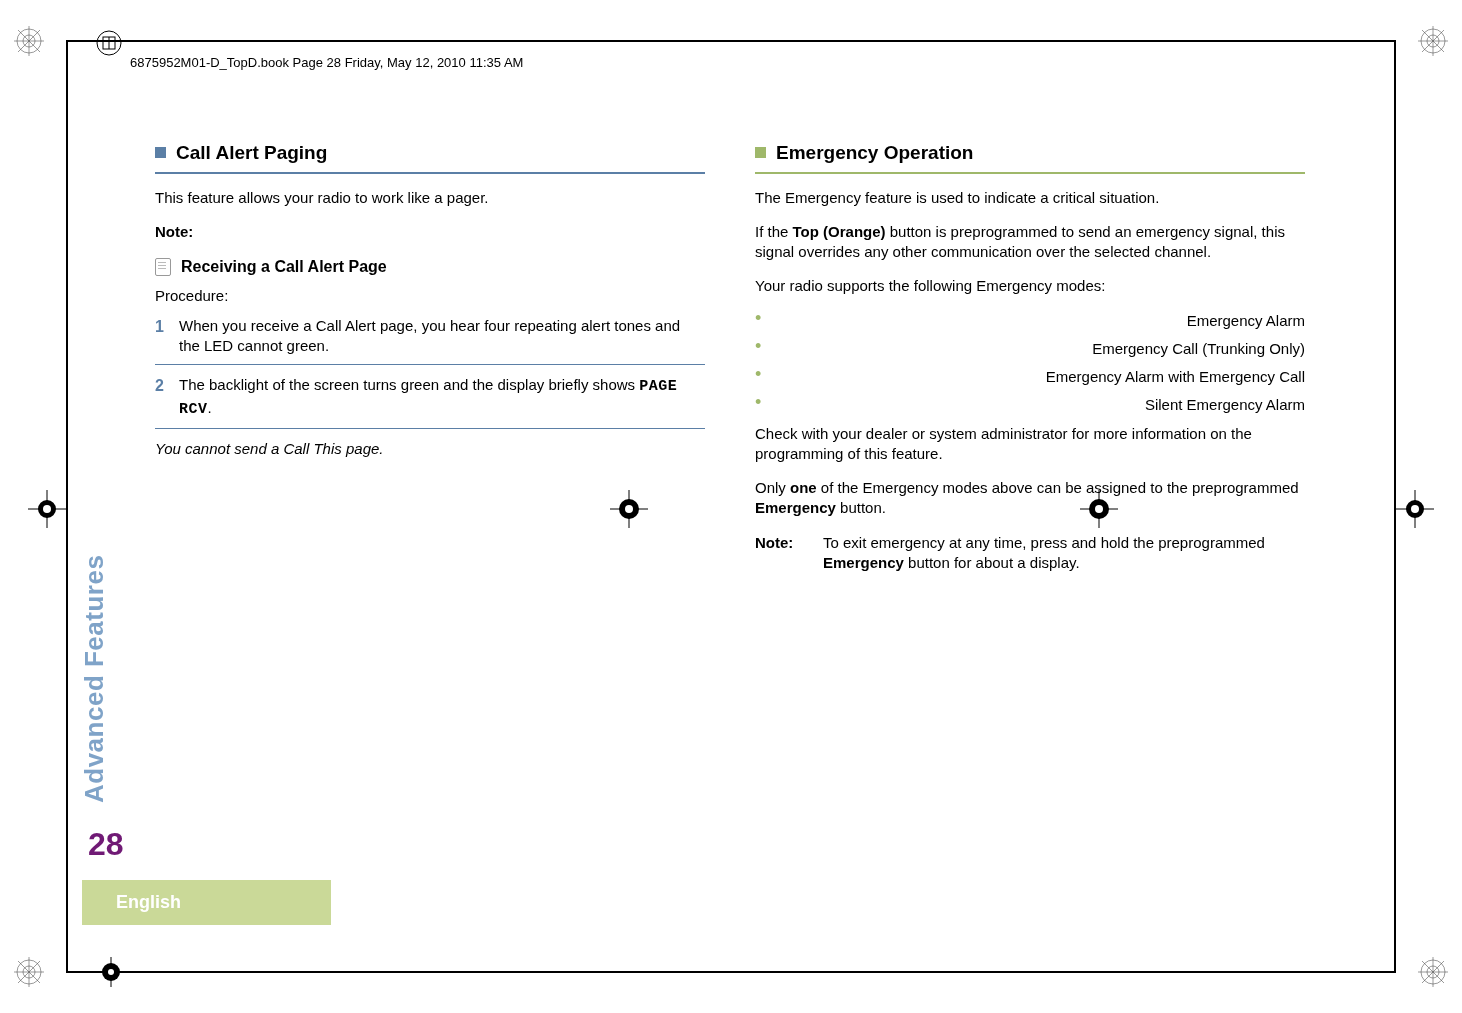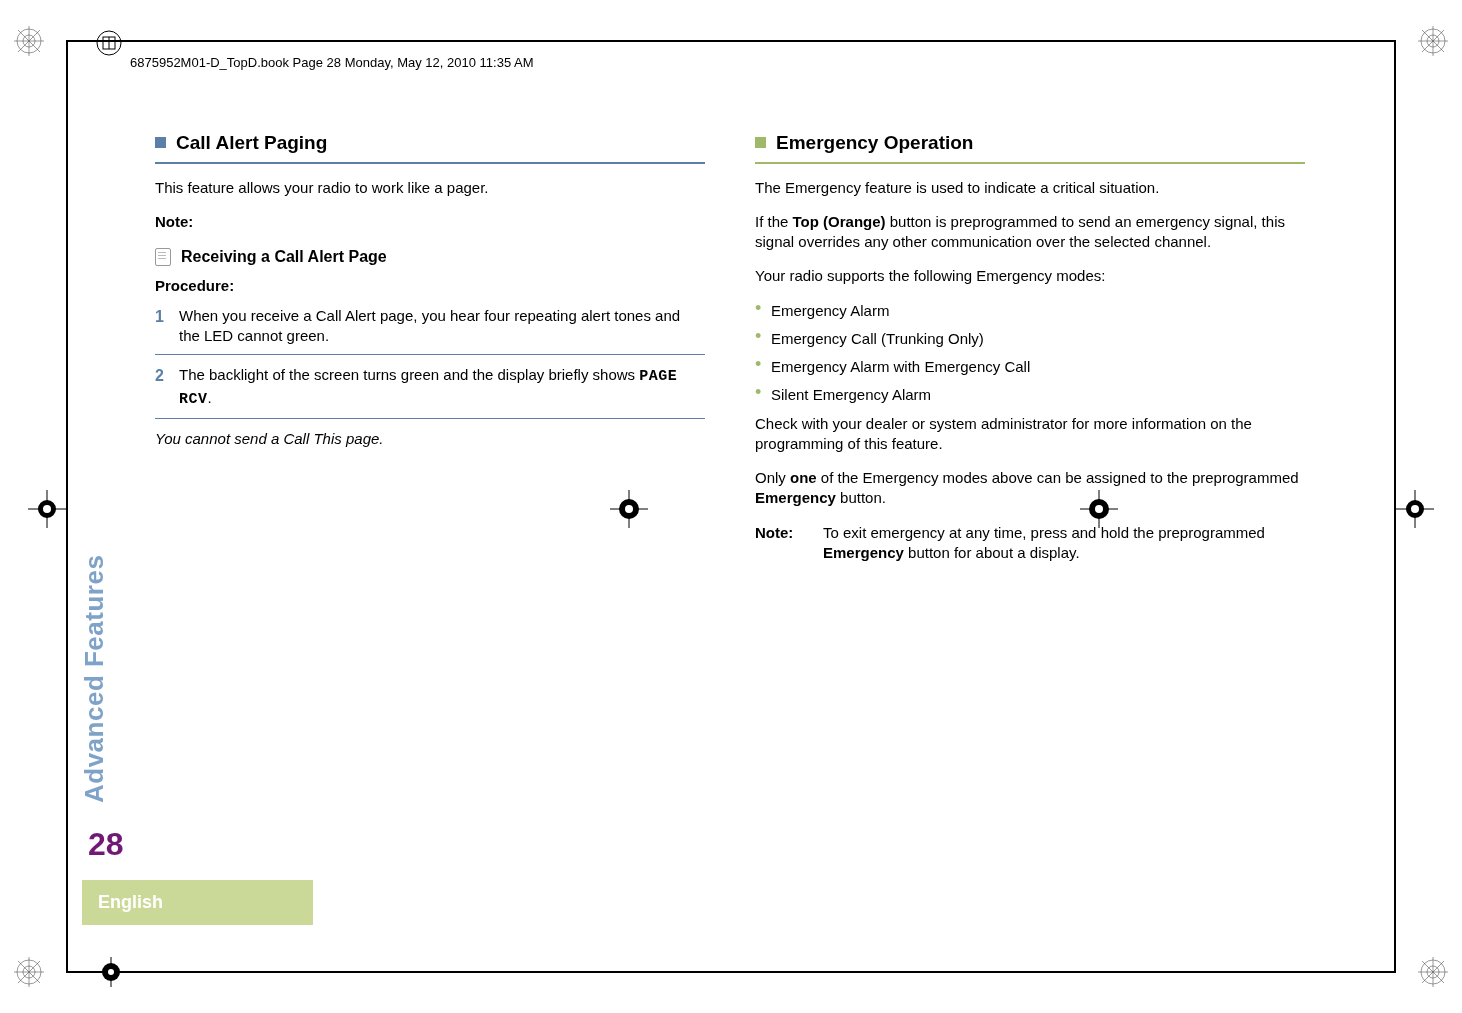--- a/index.html
+++ b/index.html
@@ -14,21 +14,21 @@
     overflow: hidden;
   }
   .page-header-line {
     position: absolute;
     top: 55px;
     left: 130px;
     font-size: 13px;
   }
   .content {
     position: absolute;
-    top: 130px;
+    top: 140px;
     left: 155px;
     width: 1150px;
     display: flex;
     gap: 50px;
   }
   .col {
     flex: 1;
     font-size: 15px;
     line-height: 1.35;
   }
@@ -65,25 +65,25 @@
     margin: 10px 0 8px 0;
   }
   .book-icon {
     width: 14px; height: 16px; display: inline-block;
     border: 1px solid #999; border-radius: 2px; position: relative;
   }
   .book-icon::before {
     content:""; position:absolute; left:2px; top:3px; width:8px; height:1px; background:#bbb;
     box-shadow: 0 3px 0 #bbb, 0 6px 0 #bbb;
   }
-  .proc-label { font-weight: bold; margin-bottom: 10px; }
+  .proc-label { font-weight: normal; margin-bottom: 10px; }
   .step { display:flex; gap:10px; border-bottom: 1px solid #5b7fa6; padding-bottom: 8px; margin-bottom: 10px; }
   .step-num { color: #5b7fa6; font-weight: bold; font-size: 16px; min-width: 14px; }
   .italic { font-style: italic; }
-  ul.bullets { list-style: none; padding: 0; margin: 0 0 0 0; }
+  ul.bullets { list-style: none; padding: 0; margin: 0 0 0 0; text-align: right; }
   ul.bullets li { position: relative; padding-left: 16px; margin-bottom: 8px; }
   ul.bullets li::before { content:"•"; position:absolute; left:0; top:0; color:#9fb86a; font-size:18px; line-height:15px; }
   .mono { font-family: "Courier New", monospace; font-weight: bold; letter-spacing: 0.5px; }
 
   .side-tab {
     position: absolute;
     left: 110px;
     bottom: 210px;
     transform: rotate(-90deg);
     transform-origin: left bottom;
@@ -106,21 +106,21 @@
     left: 82px;
     bottom: 88px;
     width: 215px;
     height: 45px;
     background: #cad998;
     color: #fff;
     font-weight: bold;
     font-size: 18px;
     display: flex;
     align-items: center;
-    padding-left: 16px;
+    padding-left: 34px;
   }
 
   
   .reg-h { position:absolute; height:2px; background:#000; }
   .reg-v { position:absolute; width:2px; background:#000; }
   .reg-h.top { top:40px; left:66px; right:66px; }
   .reg-h.bot { bottom:40px; left:66px; right:66px; }
   .reg-v.left { left:66px; top:40px; bottom:40px; }
   .reg-v.right { right:66px; top:40px; bottom:40px; }
 
@@ -230,21 +230,21 @@
 </div>
 <div class="cross" style="bottom:26px; left:96px;">
   <svg width="30" height="30" viewBox="0 0 30 30">
       <circle cx="15" cy="15" r="9" fill="#000"></circle>
       <line x1="15" y1="0" x2="15" y2="30" stroke="#000"></line>
       <line x1="0" y1="15" x2="30" y2="15" stroke="#000"></line>
       <circle cx="15" cy="15" r="3" fill="#fff"></circle>
     </svg>
 </div>
 
-<div class="page-header-line">6875952M01-D_TopD.book  Page 28  Monday, May 12, 2010  11:35 AM</div>
+<div class="page-header-line">6875952M01-D_TopD.book  Page 28  Friday, May 12, 2010  11:35 AM</div>
 
 <div class="content">
 
   <div class="col">
     <div class="section-title">
       <span class="sq blue"></span>
       <span>Call Alert Paging</span>
     </div>
     <hr class="hr">
     <div class="para">This feature allows your radio to work like a pager.</div>

